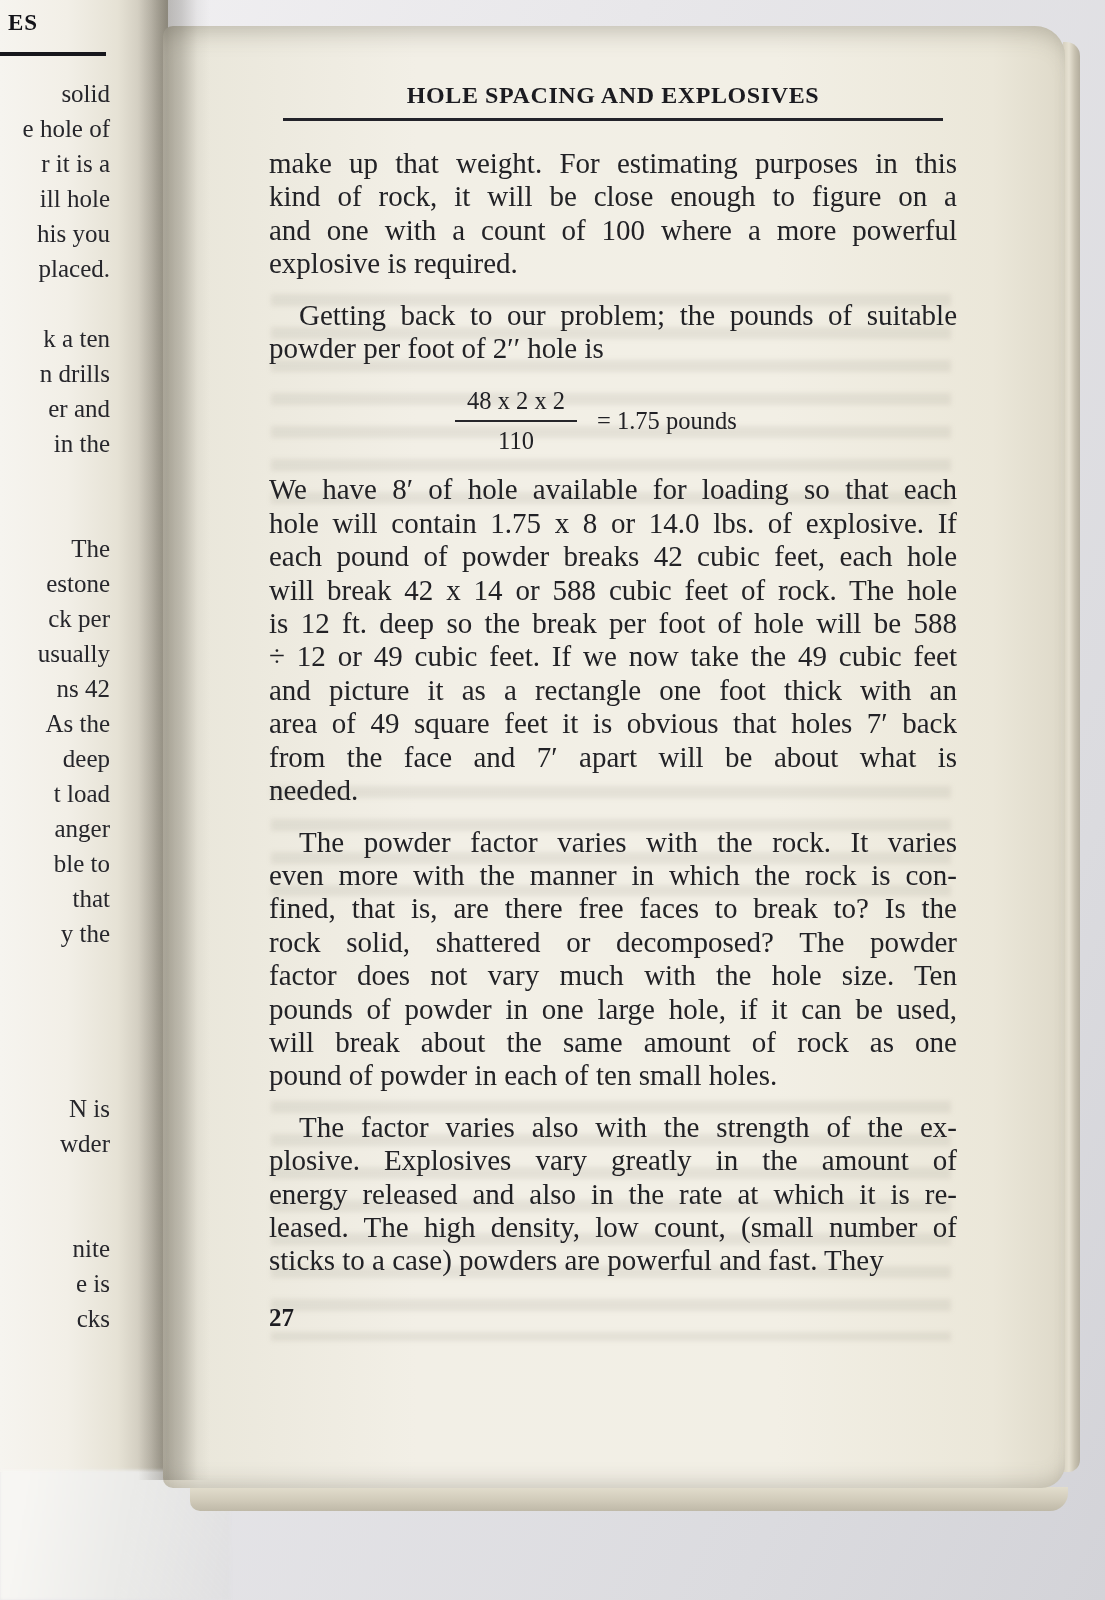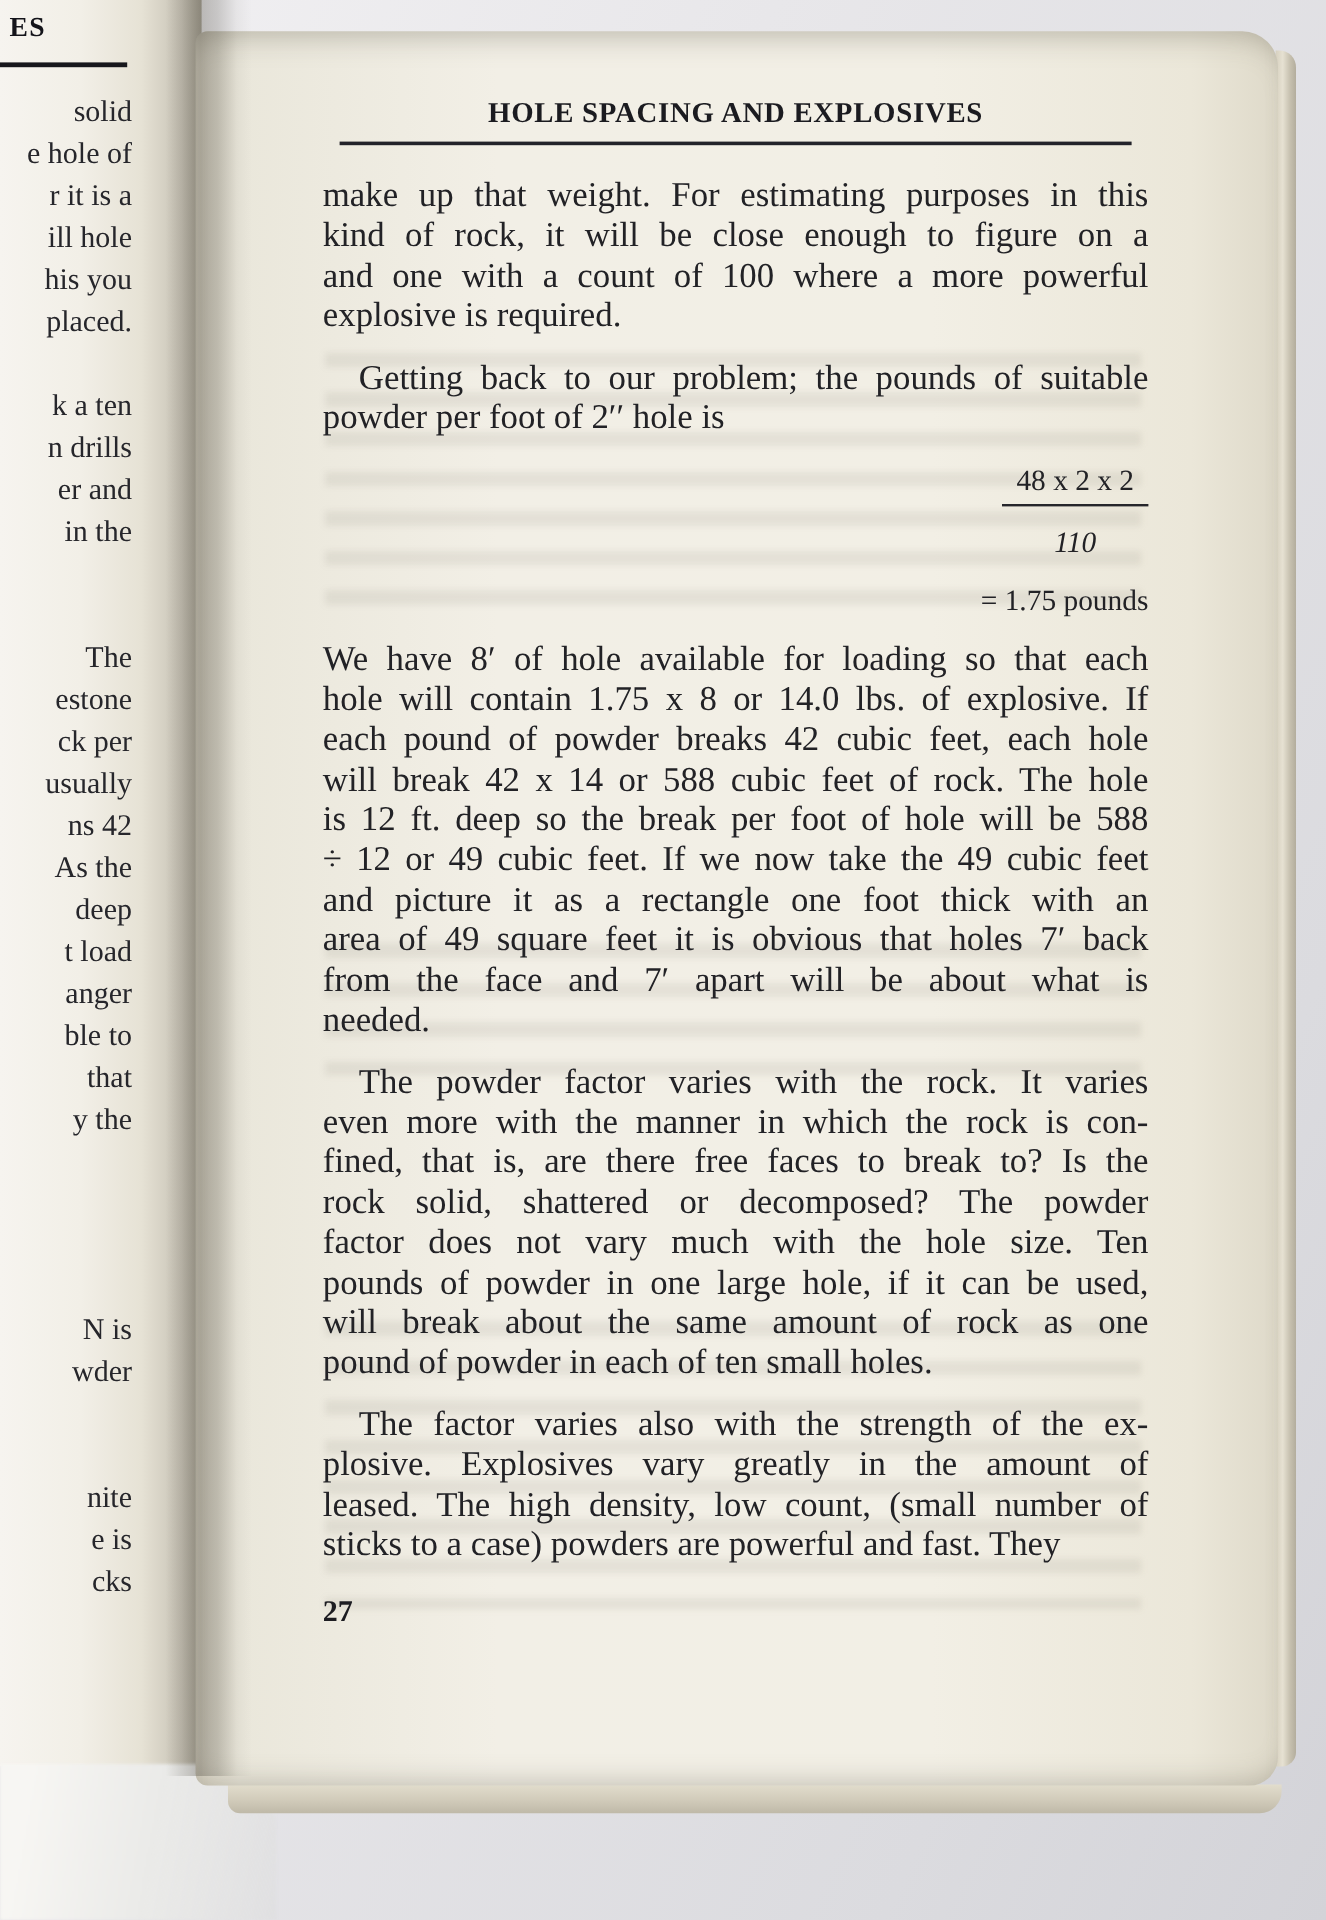--- a/index.html
+++ b/index.html
@@ -63,26 +63,26 @@
   }
   .rp-rule { height:3px; background:#23232a; width:96%; margin:9px auto 0 auto; }
 
   .paragraph { margin-top:18px; }
   .paragraph:first-of-type { margin-top:26px; }
   .line { font-size:29px; line-height:33.4px; color:#222226; }
   .line.just { text-align:justify; text-align-last:justify; }
   .line.first { text-indent:30px; }
 
   .formula {
-    margin:22px 0 6px 186px; display:flex; align-items:flex-end; gap:20px;
-    font-size:24.5px; color:#222226;flex-direction:column;
+    margin:22px 0 6px 186px; display:flex; align-items:center; gap:20px;
+    font-size:24.5px; color:#222226;
   }
   .fraction { display:inline-flex; flex-direction:column; align-items:center; }
   .numerator { padding:0 12px 5px 12px; border-bottom:2.5px solid #26262b; }
-  .denominator { padding-top:17px;font-style:italic; }
+  .denominator { padding-top:5px; }
 
   .page-number { font-weight:bold; font-size:25px; margin-top:26px; color:#1d1d22; }
 
   
   .ghost {
     position:absolute; left:108px; width:680px; z-index:0; pointer-events:none;
     background:repeating-linear-gradient(180deg, rgba(110,104,88,0.10) 0 12px, rgba(110,104,88,0) 12px 33px);
     filter:blur(2.5px);
   }
   .ghost.g1 { top:268px; height:210px; }
@@ -185,20 +185,21 @@
             <div class="line just">fined, that is, are there free faces to break to?  Is the</div>
             <div class="line just">rock solid, shattered or decomposed?  The powder</div>
             <div class="line just">factor does not vary much with the hole size.  Ten</div>
             <div class="line just">pounds of powder in one large hole, if it can be used,</div>
             <div class="line just">will break about the same amount of rock as one</div>
             <div class="line">pound of powder in each of ten small holes.</div>
           </div>
           <div class="paragraph indent">
             <div class="line just first">The factor varies also with the strength of the ex-</div>
             <div class="line just">plosive.  Explosives vary greatly in the amount of</div>
+            <div class="line just">energy released and also in the rate at which it is re-</div>
             <div class="line just">leased.  The high density, low count, (small number of</div>
             <div class="line">sticks to a case) powders are powerful and fast.  They</div>
           </div>
         </div>
       <div class="page-number">27</div>
     </div>
   </div>
 
   <div class="gutter"></div>
 

